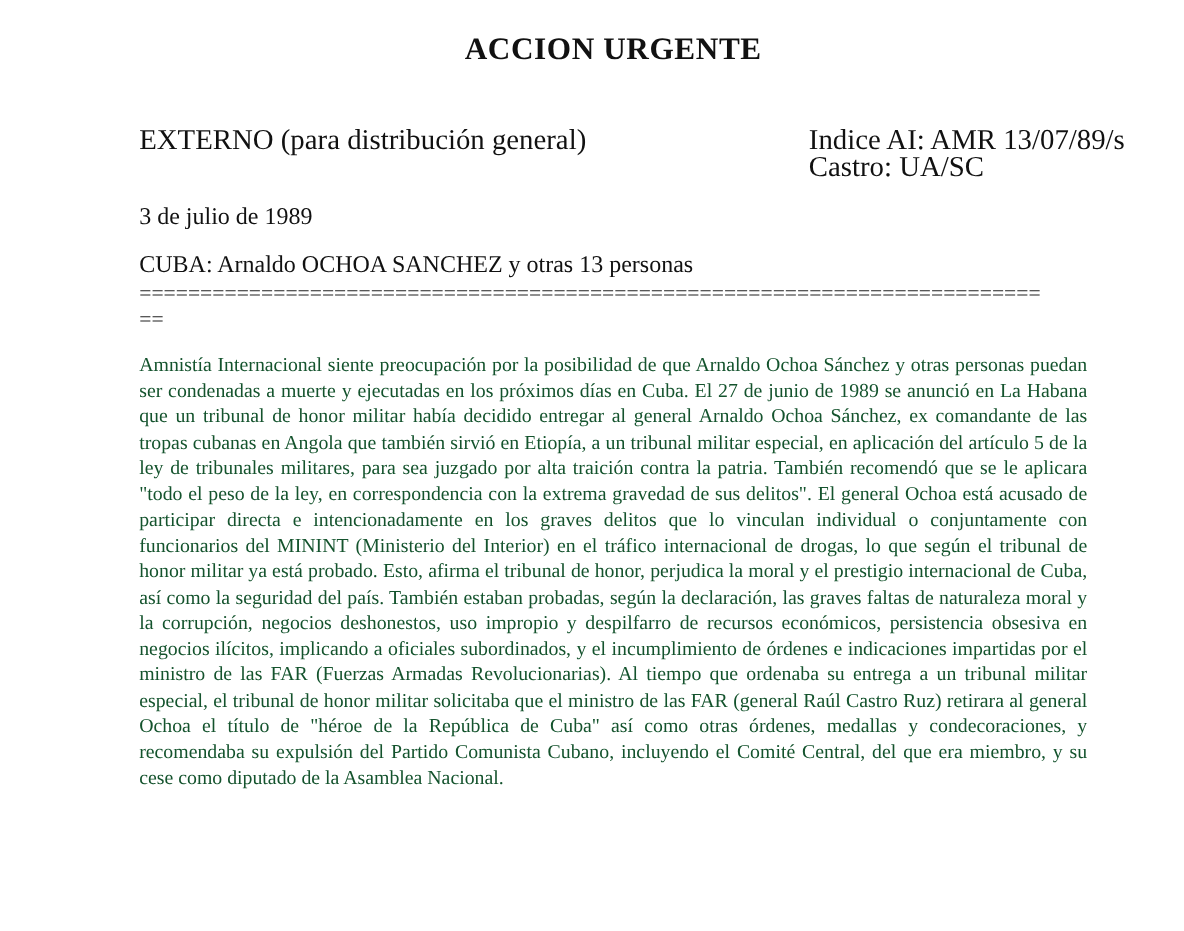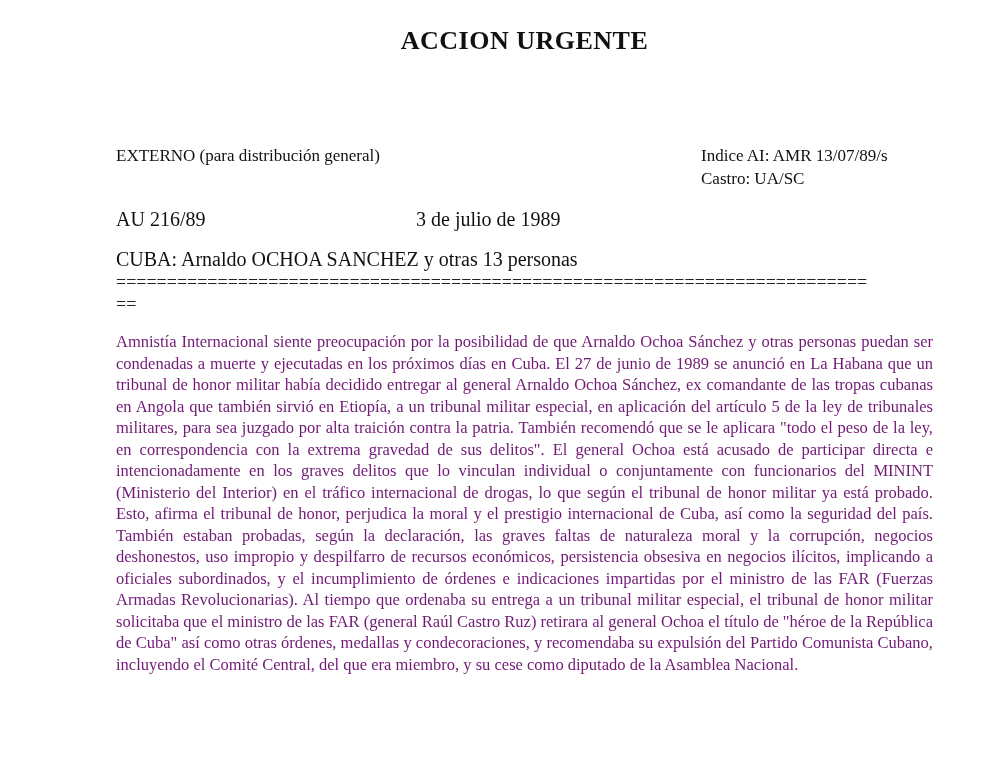--- a/index.html
+++ b/index.html
@@ -8,35 +8,35 @@
     background: #ffffff;
   }
   .page {
     position: relative;
     width: 987px;
     height: 776px;
     background: #ffffff;
     color: #111111;
     font-family: "Liberation Serif", "DejaVu Serif", serif;
     box-sizing: border-box;
-    padding: 26px 54px 0 116px;
+    padding: 26px 81px 0 116px;
     overflow: hidden;
   }
   .doc-title {
     text-align: center;
     font-size: 26px;
     line-height: 30px;
     font-weight: bold;
     letter-spacing: 0.5px;
     white-space: nowrap;
   }
   .header-row1 {
     display: flex;
-    margin-top: 88px;
-    font-size: 17px;
+    margin-top: 50px;
+    font-size: 24px;
     line-height: 23px;
   }
   .distribution { flex: 1 1 auto; }
   .index-block { width: 232px; flex: 0 0 auto; }
   .index-block div { white-space: nowrap; }
 
   .header-row2 {
     display: flex;
     margin-top: 18px;
     font-size: 20px;
@@ -61,40 +61,39 @@
   }
   .separator div {
     white-space: nowrap;
     overflow: hidden;
   }
   .body-paragraph {
     margin-top: 16px;
     font-size: 16.5px;
     line-height: 21.5px;
     text-align: justify;
-    color: #701a75;
+    color: #14532d;
   }
 </style>
 </head>
 <body>
 
 <div class="page">
 
   <div class="doc-title">ACCION URGENTE</div>
 
   <div class="header-row1">
     <div class="distribution">EXTERNO (para distribución general)</div>
     <div class="index-block">
       <div>Indice AI: AMR 13/07/89/s</div>
       <div>Castro: UA/SC</div>
     </div>
   </div>
 
   <div class="header-row2">
-    <div class="col-au">AU 216/89</div>
     <div class="col-date">3 de julio de 1989</div>
   </div>
 
   <div class="case-row">CUBA: Arnaldo OCHOA SANCHEZ y otras 13 personas</div>
 
   <div class="separator">
     <div>==========================================================================</div>
     <div>==</div>
   </div>
 

